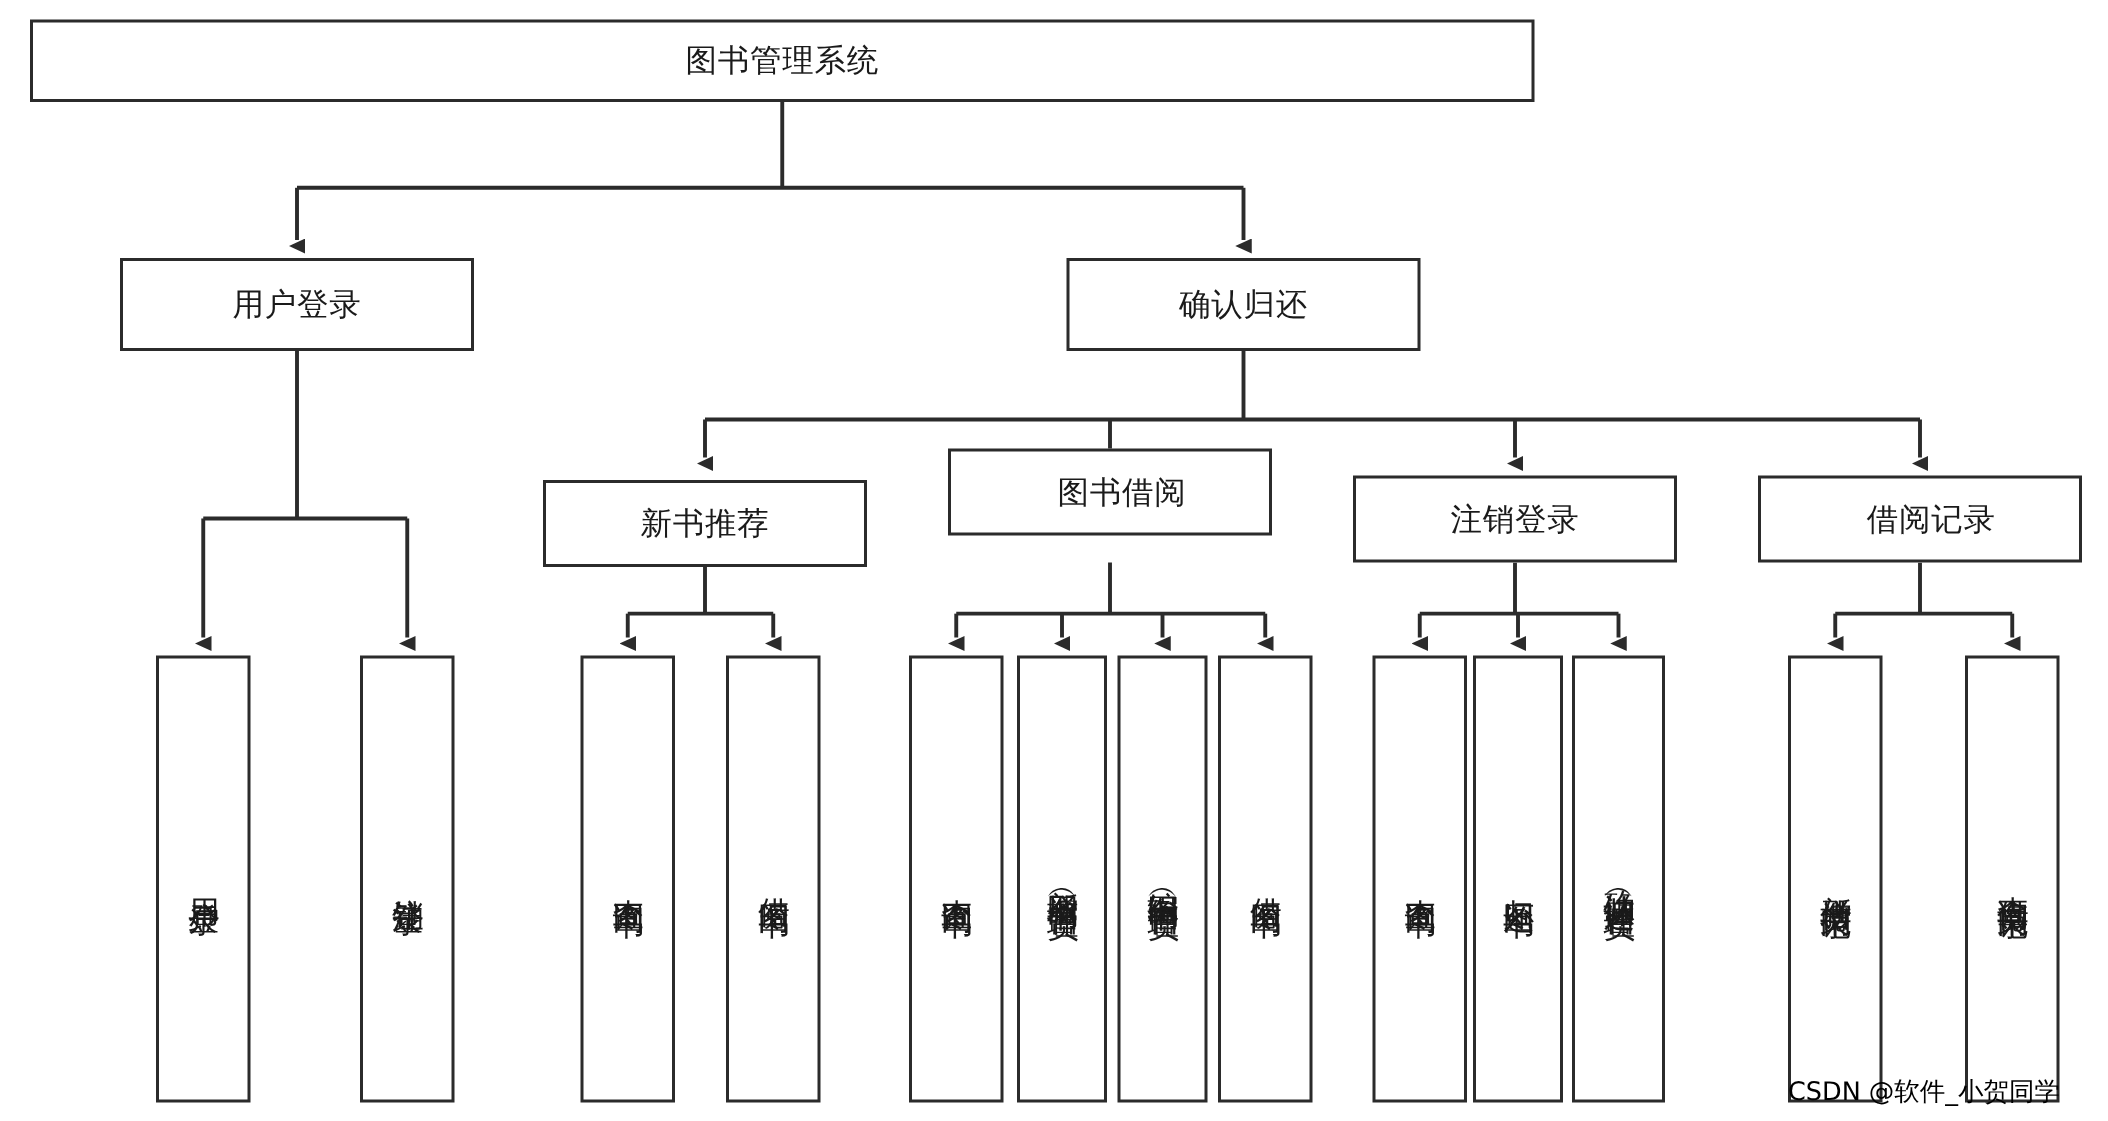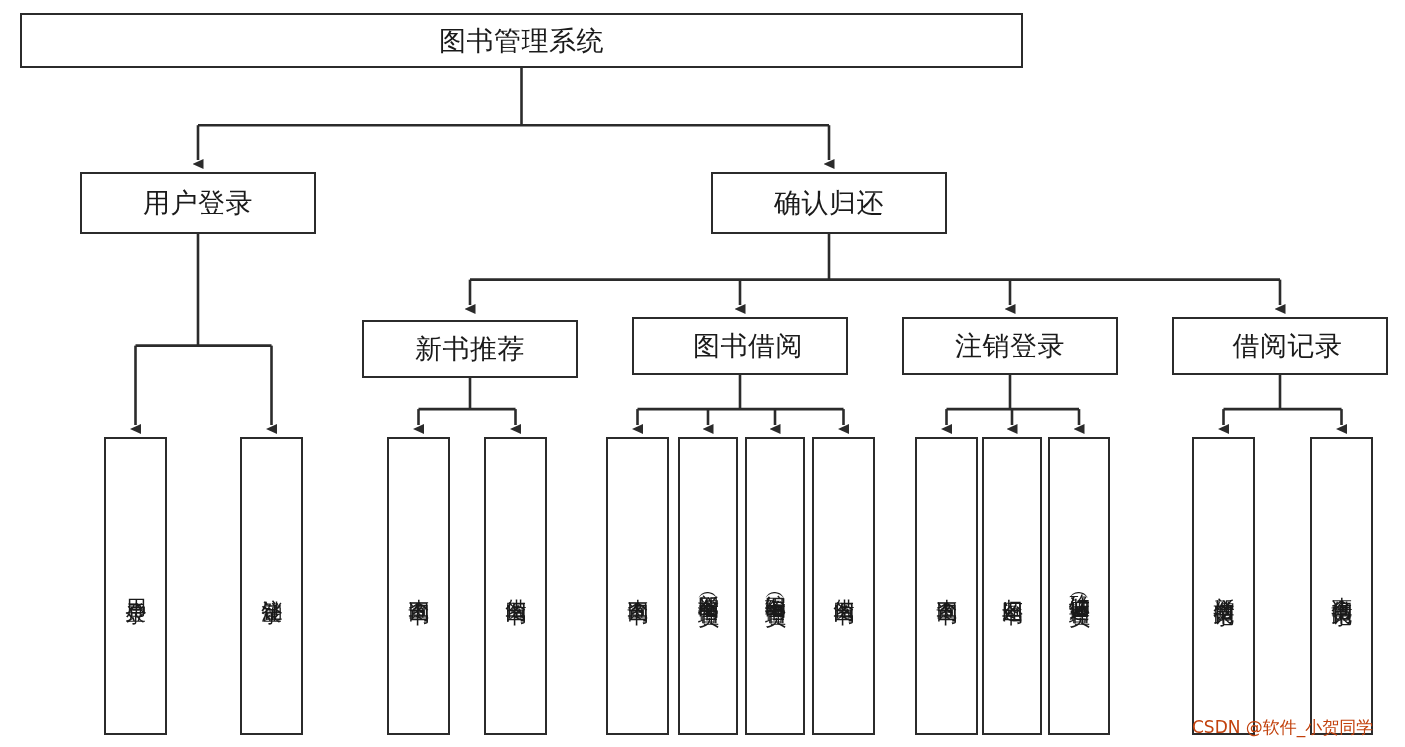--- a/index.html
+++ b/index.html
@@ -40,33 +40,33 @@
   .node.v {
     
   }
   .node-label {
     color: #1a1a1a;
     text-align: center;
     line-height: 1.18;
     white-space: nowrap;
   }
   .node.h .node-label {
-    font-size: 27px;
+    font-size: 21px;
     letter-spacing: 0.5px;
   }
   .node.v .node-label {
     font-size: 21px;
     writing-mode: vertical-rl;
     text-orientation: upright;
     letter-spacing: 2px;
     line-height: 1;
   }
   .watermark {
     position: absolute;
-    color: #c2410c;
+    color: #000000;
     font-size: 17px;
     white-space: nowrap;
     pointer-events: none;
   }
 </style>
 </head>
 <body>
 
 <div id="canvas">
 
@@ -119,21 +119,21 @@
       </div>
       <div class="node h" style="left: 80px; top: 172px; width: 236px; height: 62px;">
         <span class="node-label">用户登录</span>
       </div>
       <div class="node h" style="left: 711px; top: 172px; width: 236px; height: 62px;">
         <span class="node-label">确认归还</span>
       </div>
       <div class="node h" style="left: 362px; top: 320px; width: 216px; height: 58px;">
         <span class="node-label">新书推荐</span>
       </div>
-      <div class="node h" style="left: 632px; top: 317px; width: 216px; height: 58px; padding-left: 16px;">
+      <div class="node h" style="left: 632px; top: 299px; width: 216px; height: 58px; padding-left: 16px;">
         <span class="node-label">图书借阅</span>
       </div>
       <div class="node h" style="left: 902px; top: 317px; width: 216px; height: 58px;">
         <span class="node-label">注销登录</span>
       </div>
       <div class="node h" style="left: 1172px; top: 317px; width: 216px; height: 58px; padding-left: 15px;">
         <span class="node-label">借阅记录</span>
       </div>
       <div class="node v" style="left: 104px; top: 437px; width: 63px; height: 298px;">
         <span class="node-label">用户登录</span>

